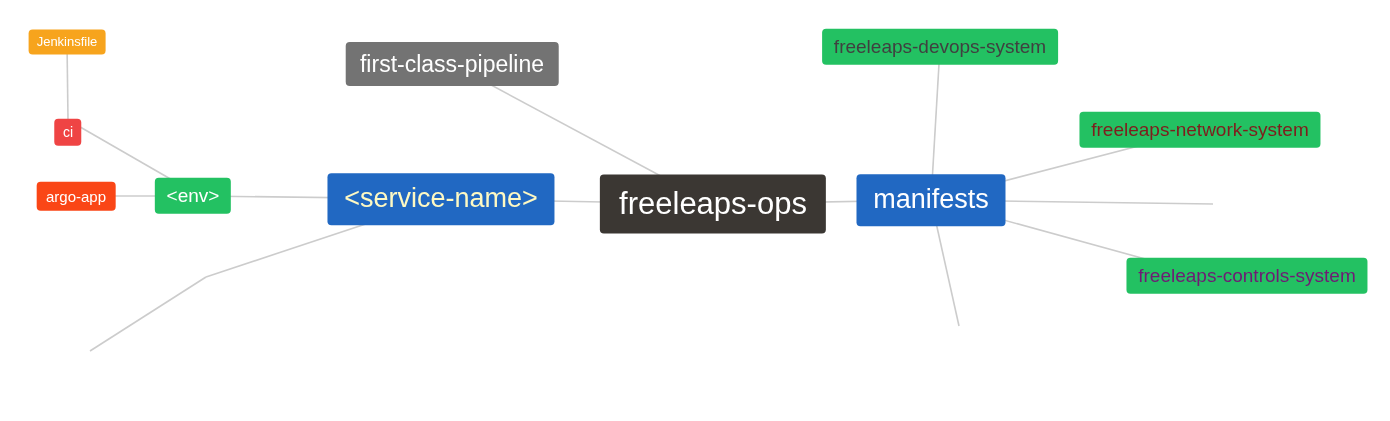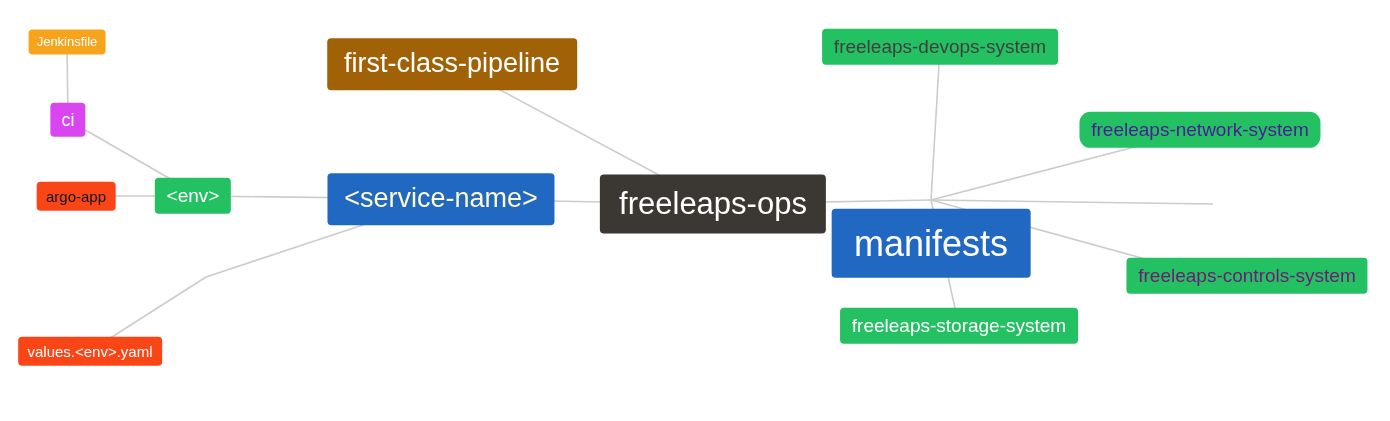--- a/index.html
+++ b/index.html
@@ -51,25 +51,23 @@
       <line x1="68" y1="120" x2="67" y2="42" stroke="#cccccc" stroke-width="1.6"></line>
       <line x1="206" y1="277" x2="90" y2="351" stroke="#cccccc" stroke-width="1.6"></line>
       <line x1="931" y1="200" x2="940" y2="47" stroke="#cccccc" stroke-width="1.6"></line>
       <line x1="931" y1="200" x2="1200" y2="130" stroke="#cccccc" stroke-width="1.6"></line>
       <line x1="931" y1="200" x2="1213" y2="204" stroke="#cccccc" stroke-width="1.6"></line>
       <line x1="931" y1="200" x2="1207" y2="276" stroke="#cccccc" stroke-width="1.6"></line>
       <line x1="931" y1="200" x2="959" y2="326" stroke="#cccccc" stroke-width="1.6"></line>
     </svg>
 
 <div class="node" style="left: 713px; top: 204px; font-size: 31px; background: rgb(59, 55, 51); color: rgb(255, 255, 255);">freeleaps-ops</div>
-    <div class="node" style="left: 452px; top: 64px; font-size: 27px; background: #a16207; color: rgb(255, 255, 255);">first-class-pipeline</div>
+    <div class="node" style="left: 452px; top: 64px; font-size: 23px; background: #737373; color: rgb(255, 255, 255);">first-class-pipeline</div>
     <div class="node" style="left: 441px; top: 199px; font-size: 27px; background: rgb(33, 104, 194); color: #fef9c3;">&lt;service-name&gt;</div>
-    <div class="node" style="left: 931px; top: 200px; font-size: 36px; background: rgb(33, 104, 194); color: rgb(255, 255, 255); margin-top: 43px;">manifests</div>
+    <div class="node" style="left: 931px; top: 200px; font-size: 27px; background: rgb(33, 104, 194); color: rgb(255, 255, 255);">manifests</div>
     <div class="node" style="left: 193px; top: 196px; font-size: 19px; background: rgb(35, 193, 98); color: rgb(255, 255, 255);">&lt;env&gt;</div>
-    <div class="node" style="left: 68px; top: 120px; font-size: 18px; background: #d946ef; color: rgb(255, 255, 255);">ci</div>
-    <div class="node" style="left: 76px; top: 196px; font-size: 15px; background: rgb(250, 70, 22); color: #0f172a;">argo-app</div>
+    <div class="node" style="left: 68px; top: 132px; font-size: 14px; background: #ef4444; color: rgb(255, 255, 255);">ci</div>
+    <div class="node" style="left: 76px; top: 196px; font-size: 15px; background: rgb(250, 70, 22); color: #ffffff;">argo-app</div>
     <div class="node" style="left: 67px; top: 42px; font-size: 13px; background: rgb(247, 164, 29); color: rgb(255, 255, 255);">Jenkinsfile</div>
-    <div class="node" style="left: 90px; top: 351px; font-size: 15px; background: rgb(250, 70, 22); color: rgb(255, 255, 255);">values.&lt;env&gt;.yaml</div>
     <div class="node" style="left: 940px; top: 47px; font-size: 19px; background: rgb(35, 193, 98); color: #404040;">freeleaps-devops-system</div>
-    <div class="node" style="left: 1200px; top: 130px; font-size: 19px; background: rgb(35, 193, 98); color: #4c1d95; border-radius: 11px;">freeleaps-network-system</div>
+    <div class="node" style="left: 1200px; top: 130px; font-size: 19px; background: rgb(35, 193, 98); color: #7f1d1d;">freeleaps-network-system</div>
     <div class="node" style="left: 1207px; top: 276px; font-size: 19px; background: rgb(35, 193, 98); color: #701a75; margin-left: 40px;">freeleaps-controls-system</div>
-    <div class="node" style="left: 959px; top: 326px; font-size: 19px; background: rgb(35, 193, 98); color: rgb(255, 255, 255);">freeleaps-storage-system</div>
   </div>
 
 </body></html>

